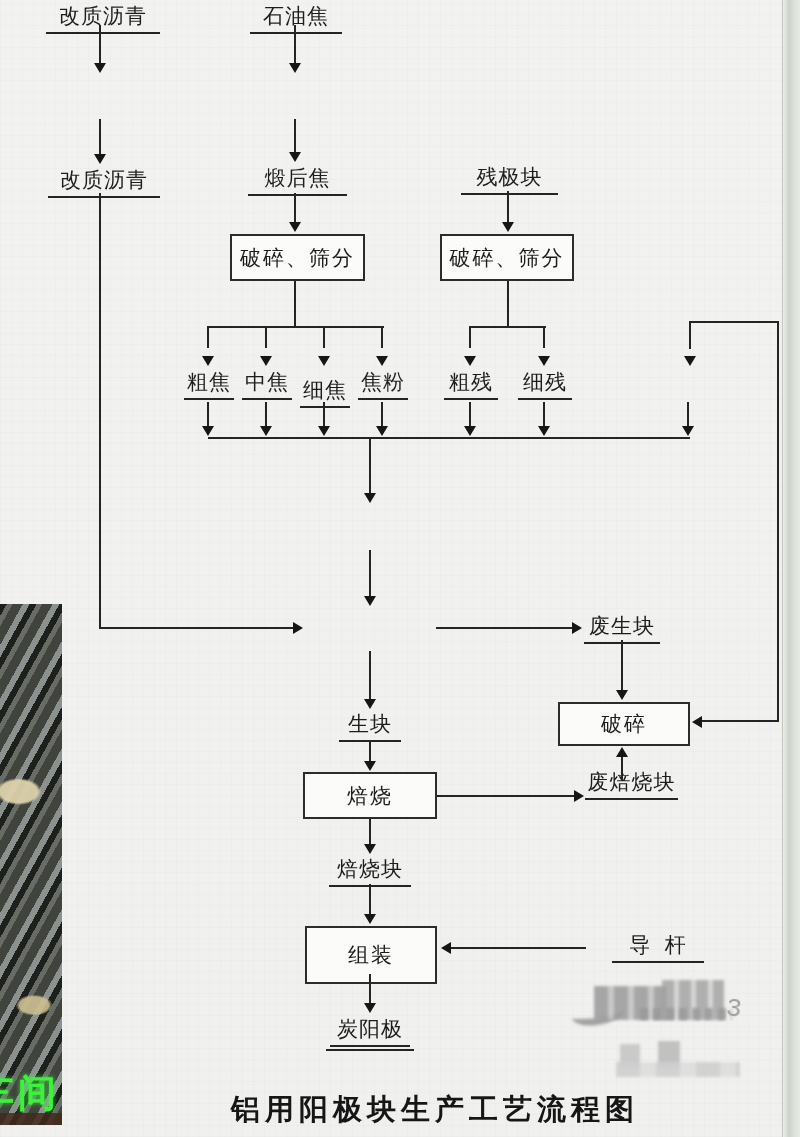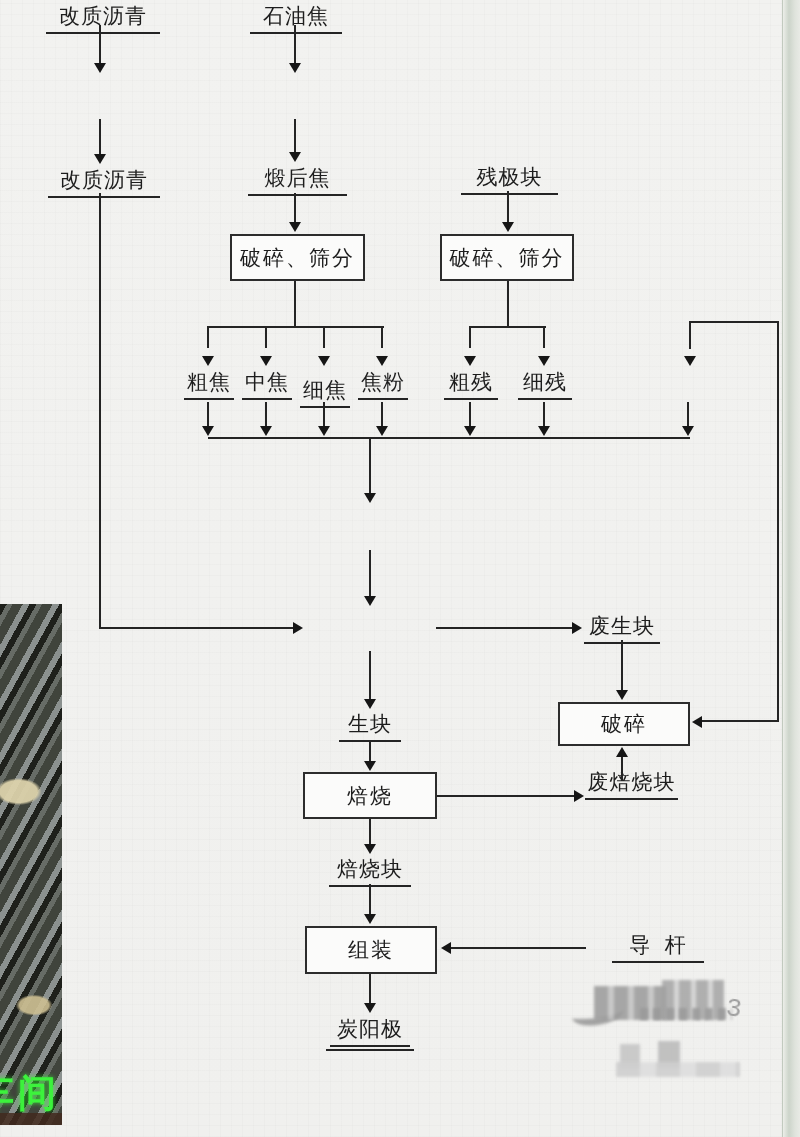--- a/index.html
+++ b/index.html
@@ -82,21 +82,21 @@
   <div class="lbl" style="left:585px;top:768px;width:93px;">废焙烧块</div>
   <div class="lbl" style="left:329px;top:855px;width:82px;">焙烧块</div>
   <div class="lbl" style="left:612px;top:931px;width:92px;">导 杆</div>
   <div class="lbl" style="left:330px;top:1015px;width:80px;">炭阳极</div>
   <div class="hl" style="left:326px;top:1049px;width:88px;"></div>
 
   <div class="box" style="left:230px;top:234px;width:135px;height:47px;">破碎、筛分</div>
   <div class="box" style="left:440px;top:234px;width:134px;height:47px;">破碎、筛分</div>
   <div class="box" style="left:303px;top:772px;width:134px;height:47px;">焙烧</div>
   <div class="box" style="left:558px;top:702px;width:132px;height:44px;">破碎</div>
-  <div class="box" style="left:305px;top:926px;width:132px;height:48px;">组装</div>
+  <div class="box" style="left:305px;top:926px;width:132px;height:58px;">组装</div>
 
   <div class="vl" style="left:99px;top:25px;height:40px;"></div>
   <div class="vl" style="left:294px;top:25px;height:40px;"></div>
   <div class="vl" style="left:99px;top:119px;height:37px;"></div>
   <div class="vl" style="left:294px;top:119px;height:35px;"></div>
   <div class="vl" style="left:294px;top:193px;height:31px;"></div>
   <div class="vl" style="left:507px;top:191px;height:33px;"></div>
   <div class="vl" style="left:294px;top:281px;height:46px;"></div>
   <div class="vl" style="left:507px;top:281px;height:46px;"></div>
   <div class="hl" style="left:208px;top:326px;width:176px;"></div>
@@ -176,15 +176,16 @@
 
   <div class="wm" id="wm-swoosh"></div>
   <div class="wm" id="wm-block1"></div>
   <div class="wm" id="wm-block2"></div>
   <div class="wm" id="wm-teeth"></div>
   <div class="wm" id="wm-digit">3</div>
   <div class="wm" id="wm-low-a"></div>
   <div class="wm" id="wm-low-b"></div>
   <div class="wm" id="wm-low-c"></div>
 
+  <div id="title">铝用阳极块生产工艺流程图</div>
 
   <div id="edge-band"></div>
 </div>
 
 </body></html>

